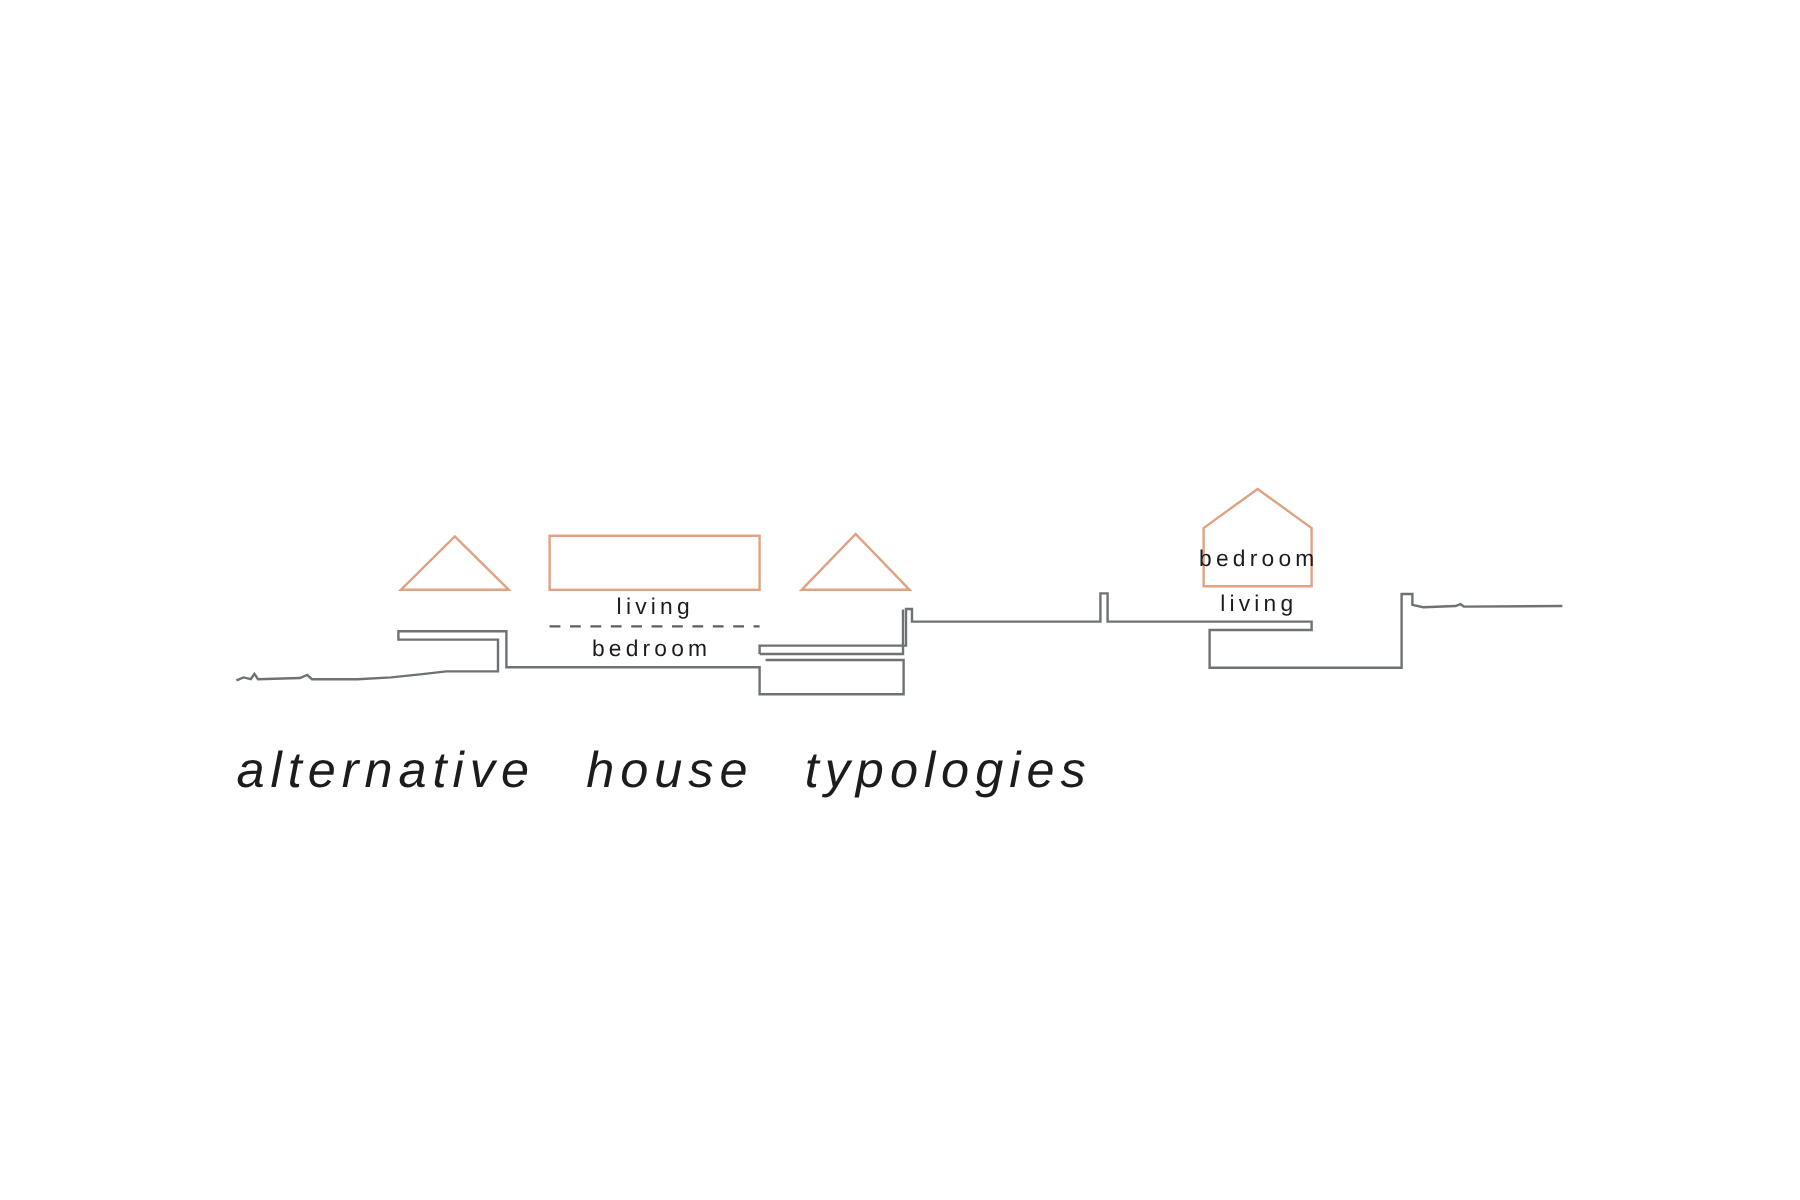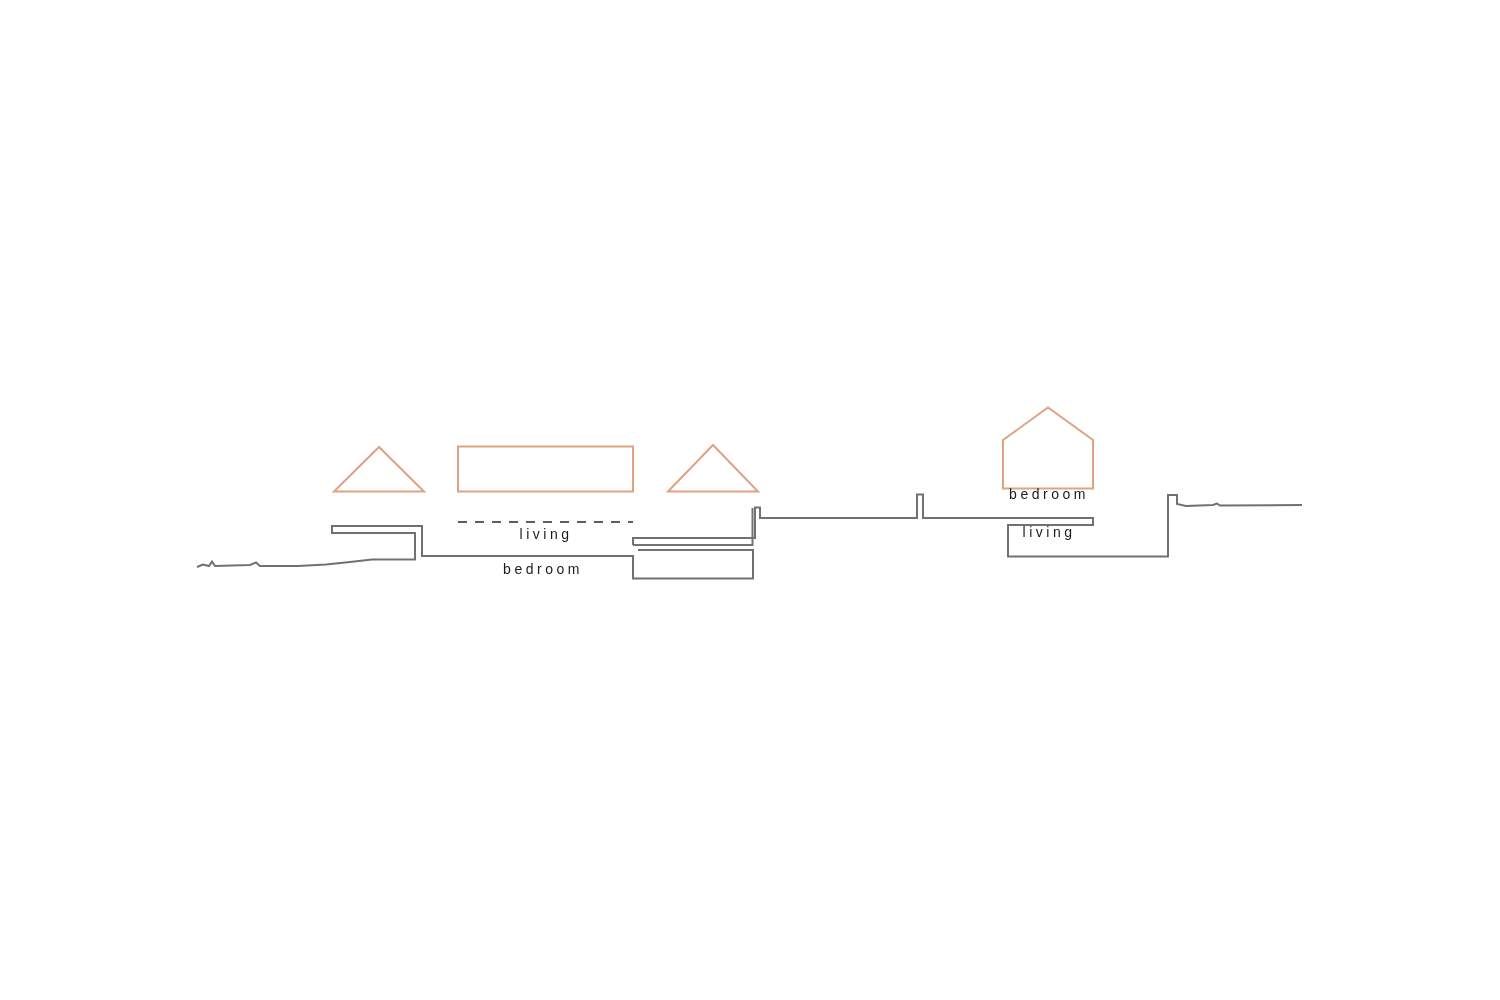--- a/index.html
+++ b/index.html
@@ -17,26 +17,25 @@
     overflow:hidden;
     font-family:"Liberation Sans",sans-serif;
   }
   .diagram-svg{position:absolute;left:0;top:0;}
   .stroke-gray{fill:none;stroke:var(--line-gray);stroke-width:2;stroke-linejoin:miter;stroke-linecap:butt;}
   .stroke-orange{fill:none;stroke:var(--accent-orange);stroke-width:2;stroke-linejoin:miter;}
   .stroke-dash{fill:none;stroke:var(--dash-gray);stroke-width:2;stroke-dasharray:9 8;}
   .room-label{
     position:absolute;
     transform:translate(-50%,-50%);
-    font-size:14px;
+    font-size:19px;
     letter-spacing:3.5px;
     color:var(--text-dark);
     white-space:nowrap;
     line-height:1;
-    margin-top:28px;
   }
   .page-title{
     position:absolute;
     left:197px;top:621px;
     font-style:italic;
     font-size:42px;
     font-weight:400;
     letter-spacing:5px;
     word-spacing:26px;
     color:var(--text-dark);
@@ -70,14 +69,15 @@
   </svg>
 
   <div class="room-label" style="left:546px;top:506px;">living</div>
 
   <div class="room-label" style="left:543px;top:541px;">bedroom</div>
 
   <div class="room-label" style="left:1049px;top:466px;">bedroom</div>
 
   <div class="room-label" style="left:1049px;top:504px;">living</div>
 
+  <div class="page-title">alternative house typologies</div>
 
 </div>
 
 </body></html>

